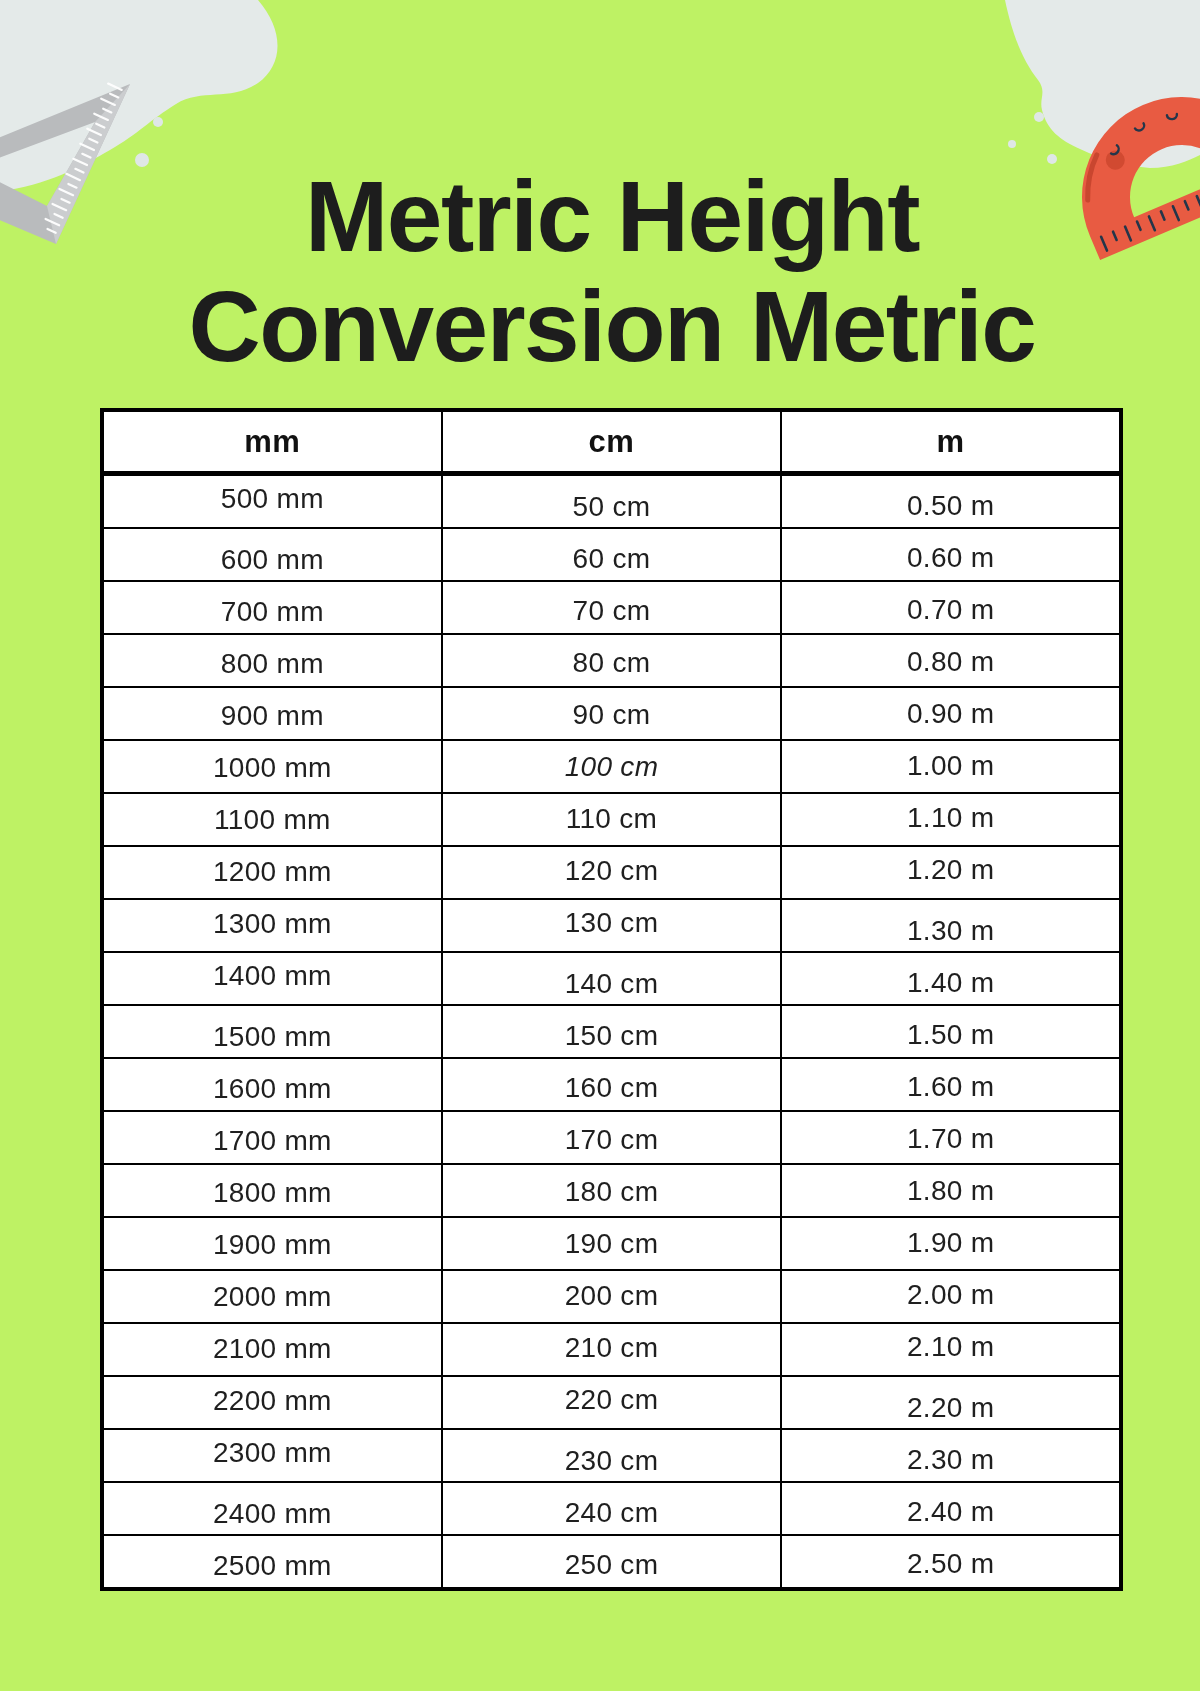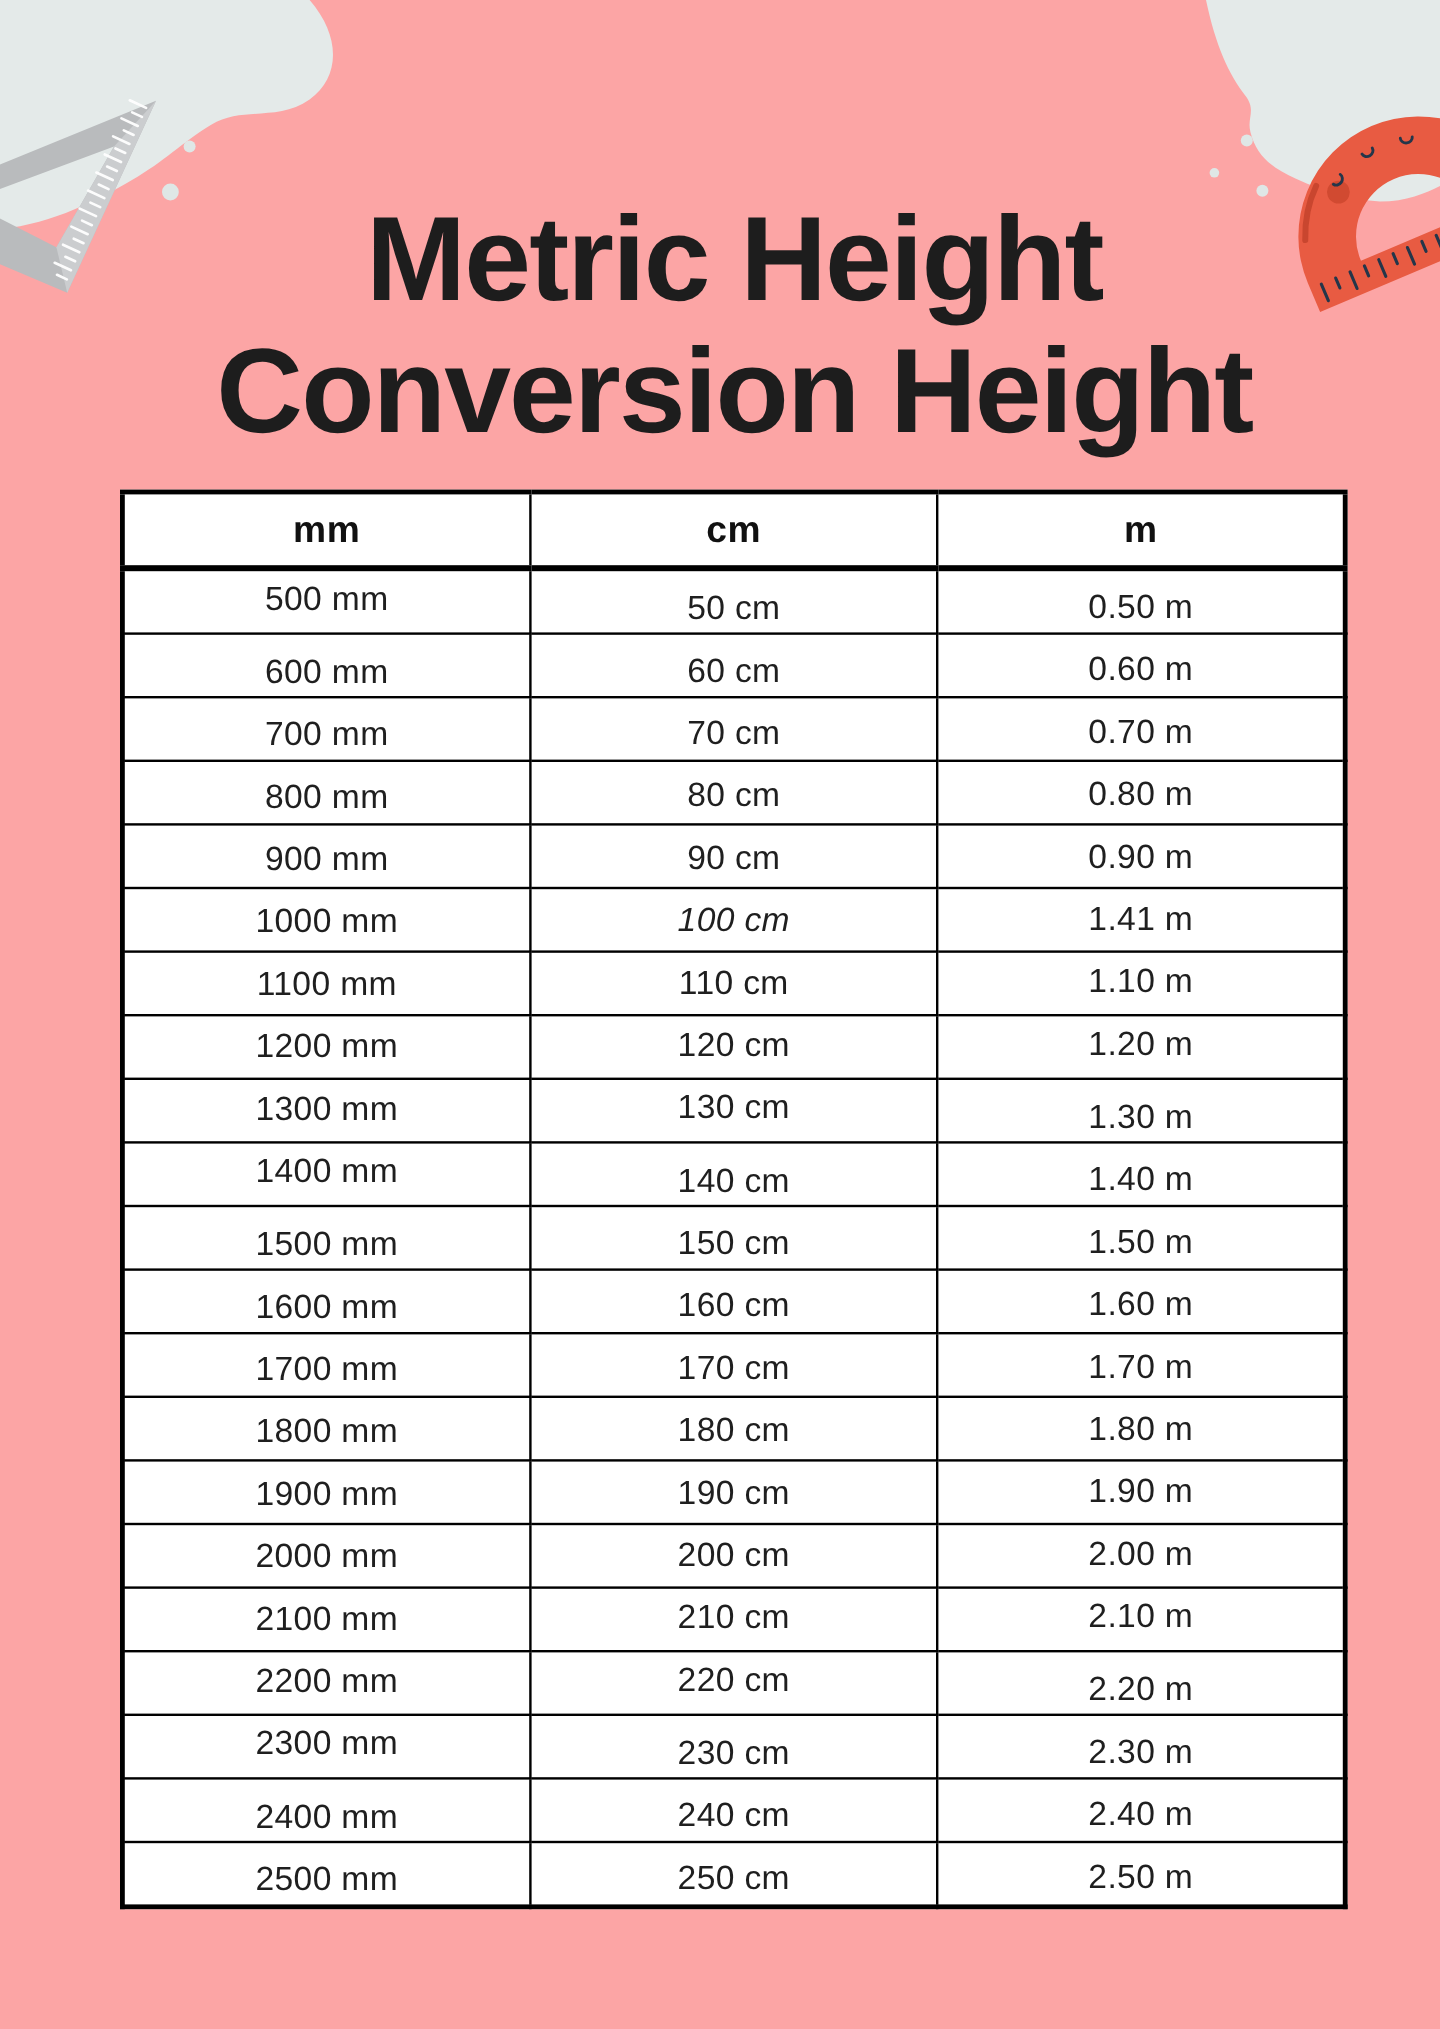--- a/index.html
+++ b/index.html
@@ -1,17 +1,17 @@
 <!DOCTYPE html>
 <html><head>
 <meta charset="utf-8">
 <style>
   html,body{margin:0;padding:0;background:#ffffff;}
   .page{
-    position:relative;width:1200px;height:1691px;background:#fca5a5;
+    position:relative;width:1200px;height:1691px;background:#bef264;
     overflow:hidden;font-family:"Liberation Sans",sans-serif;
   }
   .decor{position:absolute;left:0;top:0;width:1200px;height:1691px;pointer-events:none;}
   .title{
     position:absolute;top:94px;left:0;width:1200px;box-sizing:border-box;padding-left:24px;
     text-align:center;font-weight:700;font-size:100px;line-height:1.10;
     letter-spacing:-1.5px;color:#1d1d1d;white-space:nowrap;
   }
   .title span{display:block;}
   table.conv{
@@ -100,21 +100,21 @@
           <path d="M-5,-1 A5,4.5 0 1 0 5,-1" transform="translate(52.7,-62.8) rotate(40)"></path>
           <path d="M-5,-1 A5,4.5 0 1 0 5,-1" transform="translate(22.6,-78.8) rotate(16)"></path>
           <path d="M-5,-1 A5,4.5 0 1 0 5,-1" transform="translate(-11.4,-81.2) rotate(-8)"></path>
           <path d="M-5,-1 A5,4.5 0 1 0 5,-1" transform="translate(-43.5,-69.5) rotate(-32)"></path>
         </g>
     </g>
   </svg>
 
   <h1 class="title">
     <span>Metric Height</span>
-    <span>Conversion Height</span>
+    <span>Conversion Metric</span>
   </h1>
 
   <table class="conv">
     <thead>
       <tr>
         <th>mm</th>
         <th>cm</th>
         <th>m</th>
       </tr>
     </thead>
@@ -140,21 +140,21 @@
           <td><span style="transform: translateY(1px);">0.80 m</span></td>
         </tr>
         <tr>
           <td><span style="transform: translateY(2px);">900 mm</span></td>
           <td><span style="transform: translateY(1px);">90 cm</span></td>
           <td><span style="transform: translateY(0px);">0.90 m</span></td>
         </tr>
         <tr>
           <td><span style="transform: translateY(1px);">1000 mm</span></td>
           <td><span style="transform: translateY(0px); font-style: italic;">100 cm</span></td>
-          <td><span style="transform: translateY(-1px);">1.41 m</span></td>
+          <td><span style="transform: translateY(-1px);">1.00 m</span></td>
         </tr>
         <tr>
           <td><span style="transform: translateY(0px);">1100 mm</span></td>
           <td><span style="transform: translateY(-1px);">110 cm</span></td>
           <td><span style="transform: translateY(-2px);">1.10 m</span></td>
         </tr>
         <tr>
           <td><span style="transform: translateY(-1px);">1200 mm</span></td>
           <td><span style="transform: translateY(-2px);">120 cm</span></td>
           <td><span style="transform: translateY(-3px);">1.20 m</span></td>

